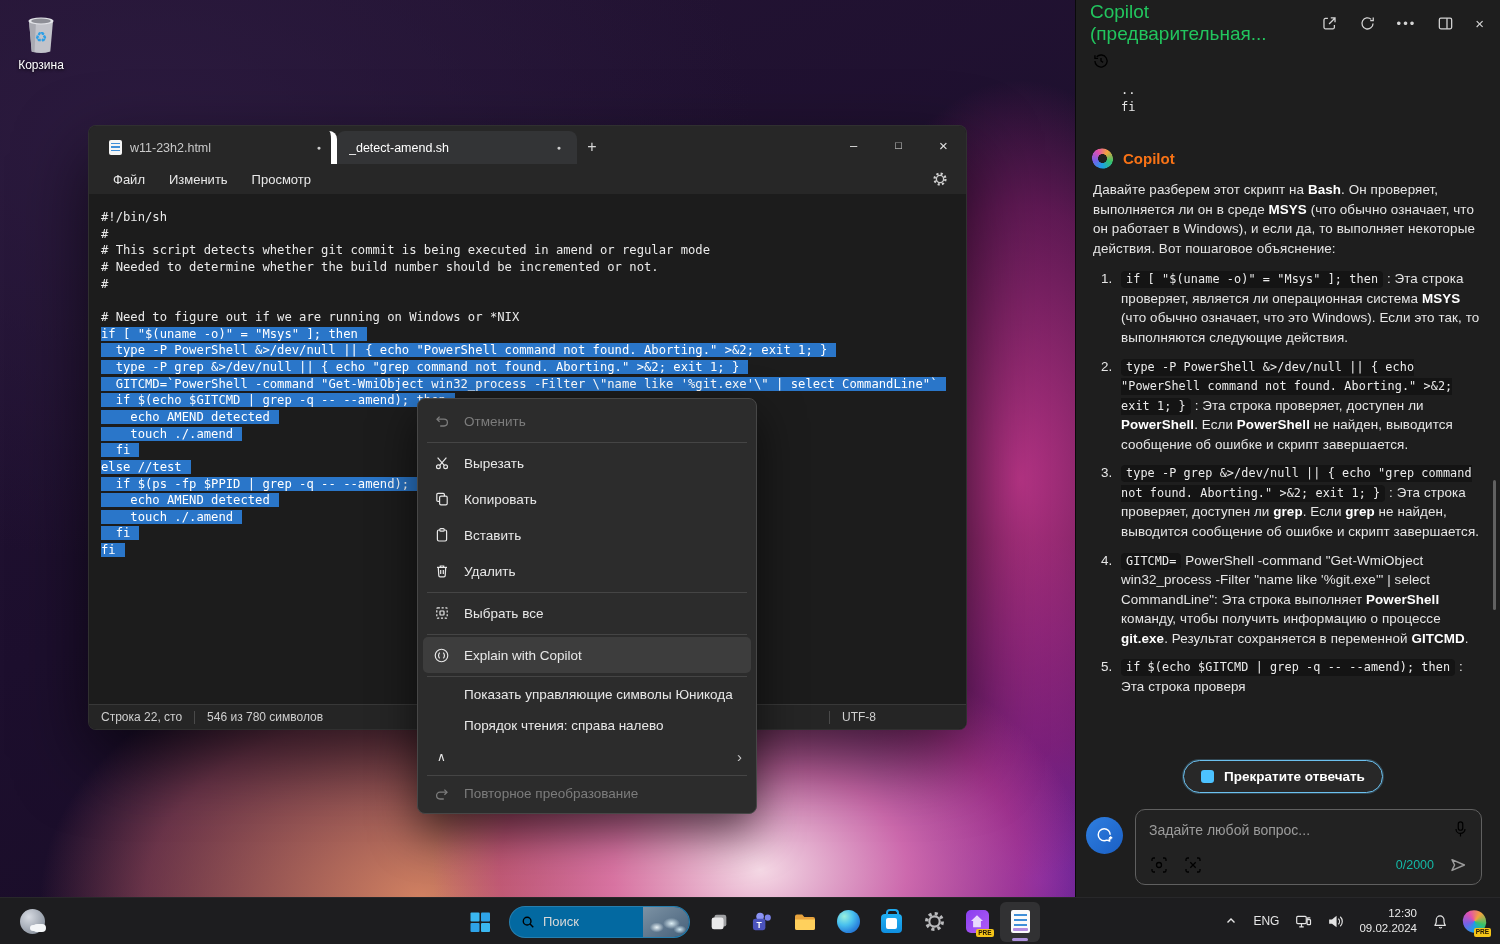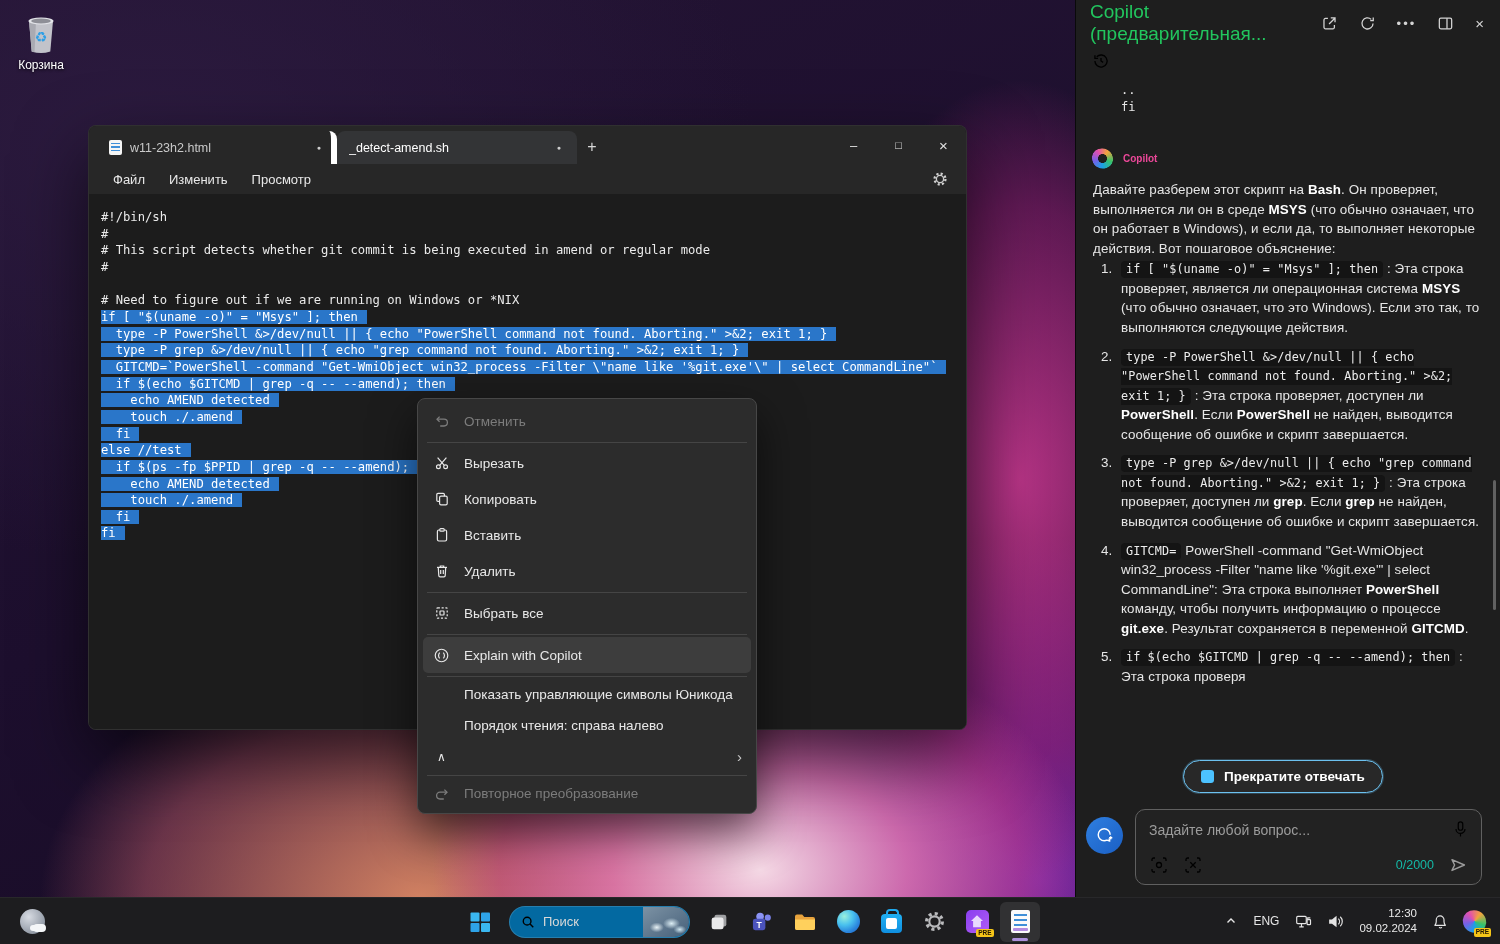--- a/index.html
+++ b/index.html
@@ -75,24 +75,24 @@
   .cp-hicons { margin-left:auto; display:flex; align-items:center; gap:21px; color:#d4d4d4; }
   .cp-hicons > span { display:flex; align-items:center; }
   .cp-hicons .gly { font-size:16px; }
   .cp-content { flex:1; position:relative; padding:6px 20px 0 14px; overflow:hidden; }
   .cp-history { display:inline-flex; margin-left:2px; }
   .cp-tail { margin:8px 0 0 31px; font-family:"DejaVu Sans Mono", monospace; font-size:12px; line-height:17px; color:#e8e8e8; }
   .cp-bot-row { display:flex; align-items:center; gap:10px; margin:32px 0 0 2px; }
   .cp-logo { width:21px; height:21px; border-radius:46% 54% 46% 54%; transform:rotate(-18deg);
     background:conic-gradient(from 200deg, #19a1e6, #7561e8, #e24fae, #f2a33c, #36c26b, #19a1e6);
     -webkit-mask:radial-gradient(circle, transparent 29%, #000 31%); mask:radial-gradient(circle, transparent 29%, #000 31%); }
-  .cp-botname { font-size:10px; font-weight:700; color:#ec4899; }
+  .cp-botname { font-size:15px; font-weight:700; color:#f97316; }
   .cp-msg { margin:11px 0 0 3px; font-size:13.4px; line-height:1.46; color:#e6e6e6; letter-spacing:.1px; }
   .cp-msg b { color:#fff; }
-  .cp-intro { margin-bottom:1px; }
+  .cp-intro { margin-bottom:11px; }
   .cp-step { display:flex; margin:0 0 9px 8px; }
   .cp-num { width:20px; flex:none; }
   .cp-step-body { flex:1; word-break:break-word; }
   .cp-code { font-family:"DejaVu Sans Mono", monospace; font-size:11.8px; background:#141414;
     border-radius:4px; padding:1px 5px 2px; color:#ececec; }
   .cp-scrollbar { position:absolute; right:4px; top:434px; width:3px; height:130px; background:#616161; border-radius:2px; }
   .cp-bottom { flex:none; padding:6px 18px 12px 8px; background:#1e1e1e; }
   .stop-btn { display:flex; align-items:center; gap:10px; margin:0 auto 16px; width:fit-content;
     background:#282828; border:1.5px solid #6cc1ef; box-shadow:0 0 0 1px rgba(108,193,239,.25);
     border-radius:19px; padding:8px 17px; color:#fff; font-size:13.5px; font-weight:700; font-family:inherit; }
@@ -212,38 +212,48 @@
           <svg width="16" height="16" viewBox="0 0 24 24" fill="none" stroke="#cfcfcf">
             <circle cx="12" cy="12" r="8.2" stroke-width="3.4" stroke-dasharray="3.2 3.23"></circle>
             <circle cx="12" cy="12" r="5.4" stroke-width="2"></circle>
           </svg>
         </span>
     </div>
     <div class="np-editor">
         <div class="code-line"><span>#!/bin/sh</span></div>
         <div class="code-line"><span>#</span></div>
         <div class="code-line"><span># This script detects whether git commit is being executed in amend or regular mode</span></div>
+        <div class="code-line"><span># Needed to determine whether the build number should be incremented or not.</span></div>
         <div class="code-line"><span>#</span></div>
         <div class="code-line"><span> </span></div>
         <div class="code-line"><span># Need to figure out if we are running on Windows or *NIX</span></div>
         <div class="code-line"><span class="sel">if [ "$(uname -o)" = "Msys" ]; then</span></div>
         <div class="code-line"><span class="sel">  type -P PowerShell &amp;&gt;/dev/null || { echo "PowerShell command not found. Aborting." &gt;&amp;2; exit 1; }</span></div>
         <div class="code-line"><span class="sel">  type -P grep &amp;&gt;/dev/null || { echo "grep command not found. Aborting." &gt;&amp;2; exit 1; }</span></div>
         <div class="code-line"><span class="sel">  GITCMD=`PowerShell -command "Get-WmiObject win32_process -Filter \"name like '%git.exe'\" | select CommandLine"`</span></div>
         <div class="code-line"><span class="sel">  if $(echo $GITCMD | grep -q -- --amend); then</span></div>
         <div class="code-line"><span class="sel">    echo AMEND detected</span></div>
         <div class="code-line"><span class="sel">    touch ./.amend</span></div>
         <div class="code-line"><span class="sel">  fi</span></div>
         <div class="code-line"><span class="sel">else //test</span></div>
         <div class="code-line"><span class="sel">  if $(ps -fp $PPID | grep -q -- --amend);</span></div>
         <div class="code-line"><span class="sel">    echo AMEND detected</span></div>
         <div class="code-line"><span class="sel">    touch ./.amend</span></div>
         <div class="code-line"><span class="sel">  fi</span></div>
         <div class="code-line"><span class="sel">fi</span></div>
       </div>
+    <div class="np-status">
+      <span>Строка 22, сто</span>
+      <span class="st-sep"></span>
+      <span>546 из 780 символов</span>
+      <span class="st-right">
+        <span class="st-sep"></span>
+        <span>UTF-8</span>
+      </span>
+    </div>
   </div>
 
   <div class="ctx-menu">
       <div class="ctx-item disabled">
         <span class="ctx-icon">
           <svg width="16" height="16" viewBox="0 0 16 16" fill="none" stroke="currentColor" stroke-width="1.3">
             <path d="M3 6.2h7a3.4 3.4 0 0 1 0 6.8H6.2"></path>
             <path d="M5.6 3.6 3 6.2l2.6 2.6"></path>
           </svg>
         </span>

